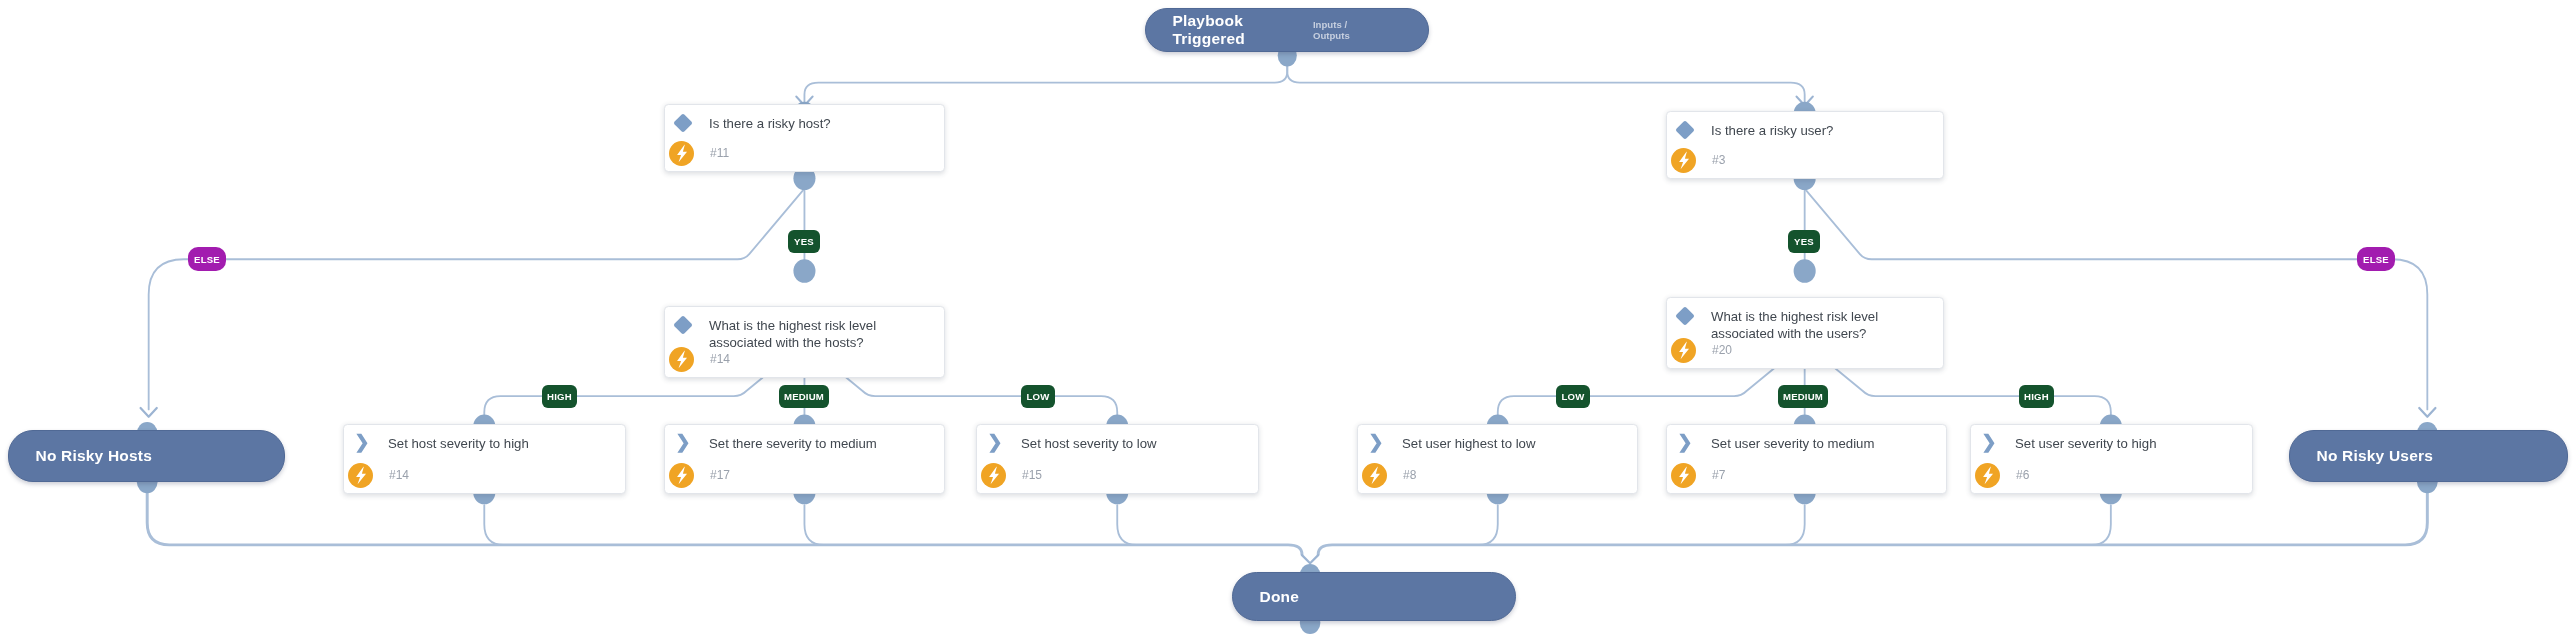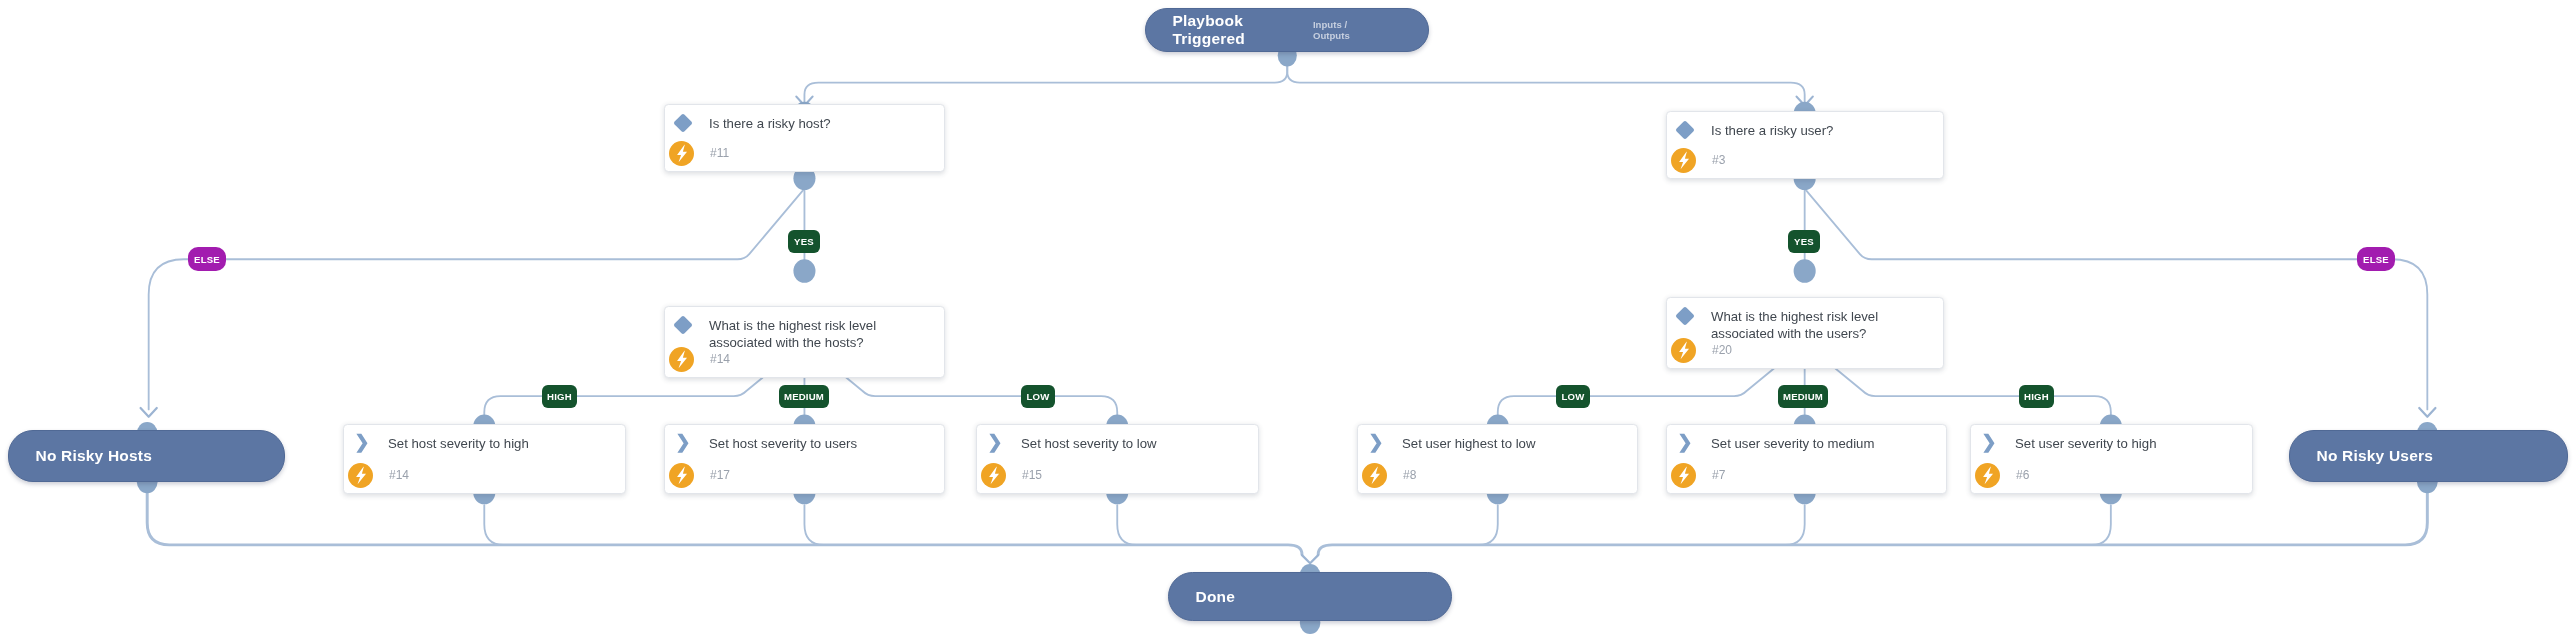--- a/index.html
+++ b/index.html
@@ -171,21 +171,21 @@
     <div class="title">Set host severity to high</div>
     <svg class="bolt" viewBox="0 0 34 34">
       <circle cx="17" cy="17" r="17" fill="#f0a424"></circle>
       <path d="M21,5 L11,19 h5.4 L13,29 L24.5,14.5 h-5.6 L21.5,5 Z" fill="#ffffff"></path>
     </svg>
     <div class="task-id">#14</div>
   </div>
 
   <div class="card" style="left:664px;top:424px;width:281px;height:70px;">
     <div class="chevron">❯</div>
-    <div class="title">Set host severity to users</div>
+    <div class="title">Set there severity to medium</div>
     <svg class="bolt" viewBox="0 0 34 34">
       <circle cx="17" cy="17" r="17" fill="#f0a424"></circle>
       <path d="M21,5 L11,19 h5.4 L13,29 L24.5,14.5 h-5.6 L21.5,5 Z" fill="#ffffff"></path>
     </svg>
     <div class="task-id">#17</div>
   </div>
 
   <div class="card" style="left:976px;top:424px;width:283px;height:70px;">
     <div class="chevron">❯</div>
     <div class="title">Set host severity to low</div>
@@ -227,21 +227,21 @@
   </div>
 
   <div class="pill" style="left:8px;top:430px;width:277px;height:52px;">
     <span class="pill-label">No Risky Hosts</span>
   </div>
 
   <div class="pill" style="left:2289px;top:430px;width:279px;height:52px;">
     <span class="pill-label">No Risky Users</span>
   </div>
 
-  <div class="pill" style="left:1168px;top:572px;width:284px;height:49px;">
+  <div class="pill" style="left:1232px;top:572px;width:284px;height:49px;">
     <span class="pill-label">Done</span>
   </div>
 
   <div class="badge" style="left:788px;top:230px;width:32px;height:23px;">YES</div>
   <div class="badge" style="left:1788px;top:230px;width:32px;height:23px;">YES</div>
 
   <div class="badge else" style="left:188px;top:247px;width:38px;height:24px;">ELSE</div>
   <div class="badge else" style="left:2357px;top:247px;width:38px;height:24px;">ELSE</div>
 
   <div class="badge" style="left:542px;top:385px;width:35px;height:23px;">HIGH</div>

